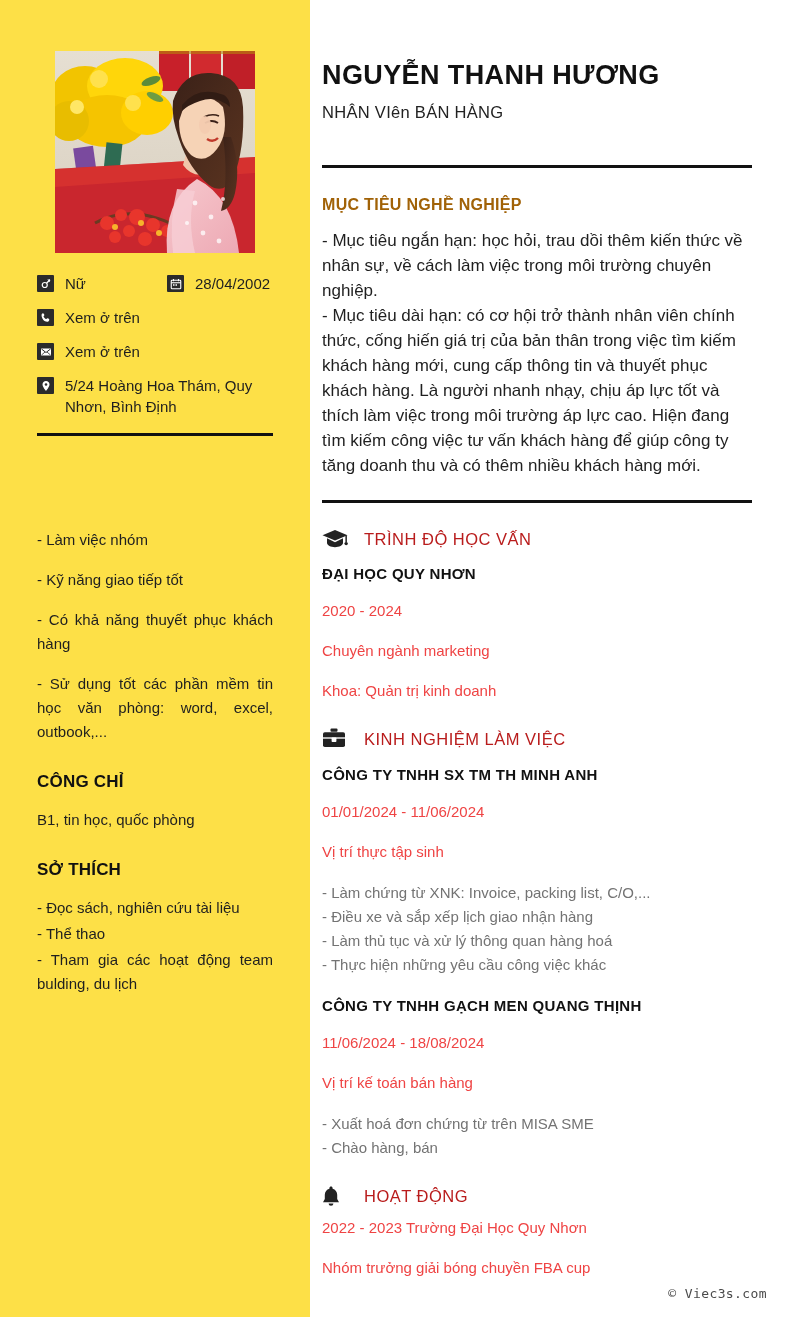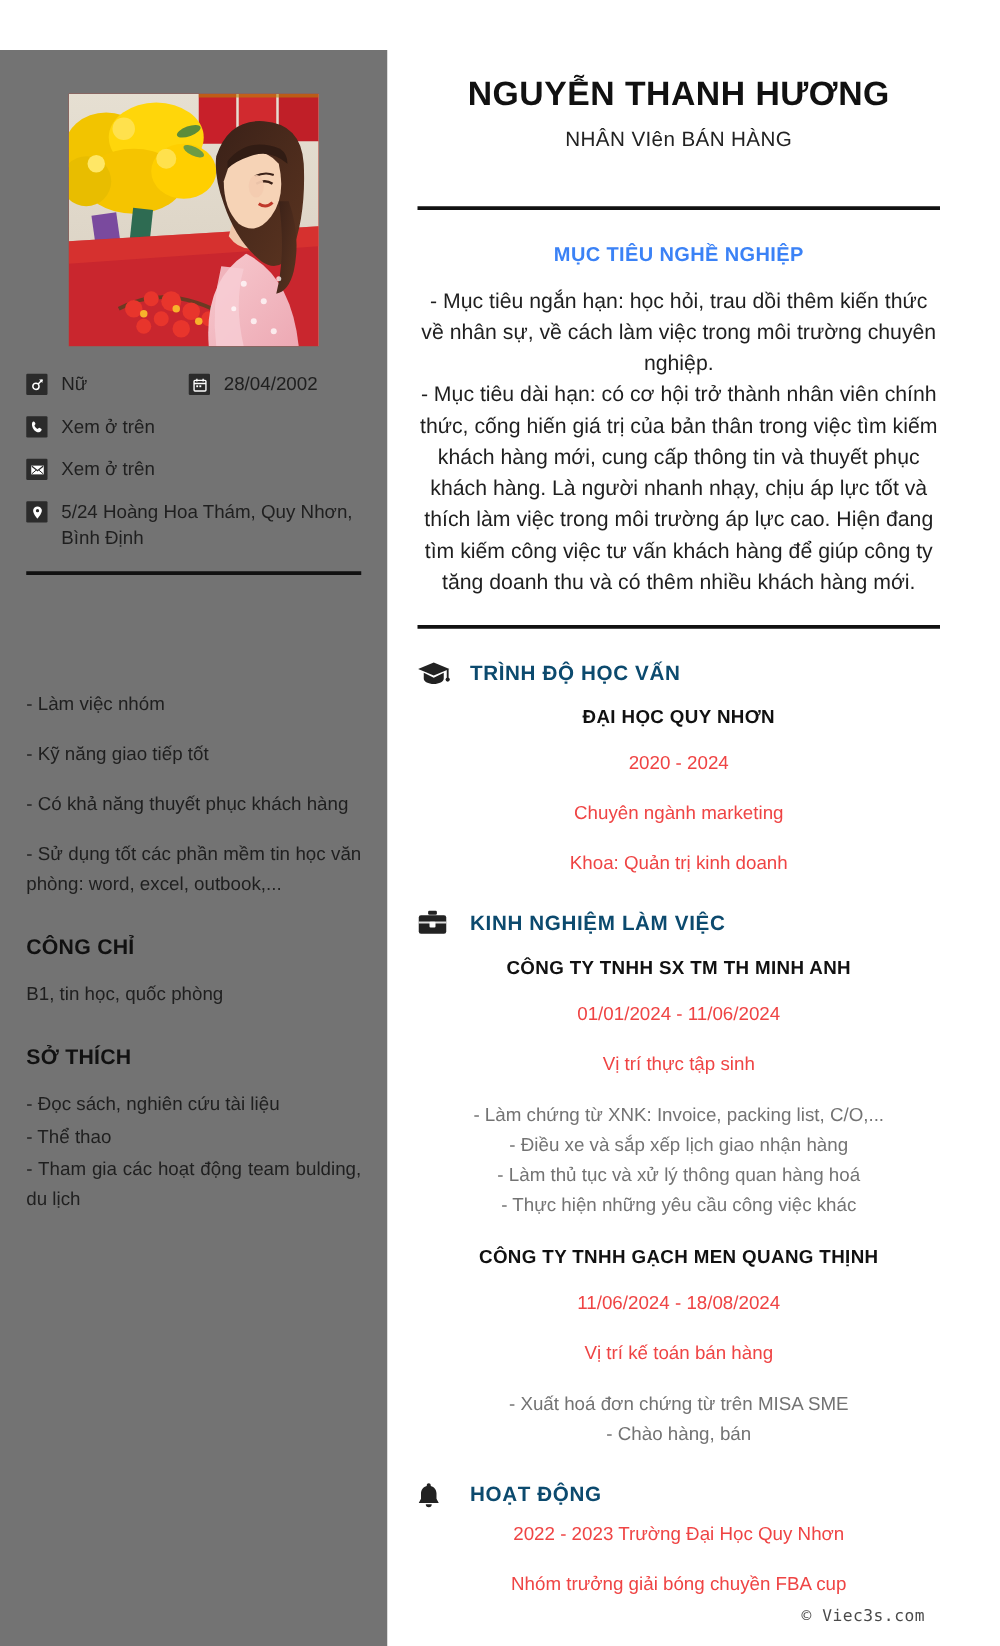--- a/index.html
+++ b/index.html
@@ -20,25 +20,24 @@
     height: 1317px;
     background: #ffffff;
     display: flex;
     align-items: stretch;
   }
 
   
   .sidebar {
     width: 310px;
     min-width: 310px;
-    background: #737373;
+    background: #fde047;
     box-sizing: border-box;
-    padding: 0;
+    padding: 16px;
     position: relative;
-    margin-top: 40px;
   }
   .photo-wrap {
     margin: 35px 0 0 0;
     display: flex;
     justify-content: center;
   }
   .photo {
     width: 200px;
     height: 202px;
     overflow: hidden;
@@ -106,24 +105,23 @@
     margin: 0 0 16px 0;
     text-align: justify;
   }
   .side-p.tight { margin-bottom: 0; }
   .side-p.compact { margin-bottom: 2px; }
 
   
   .main {
     flex: 1;
     box-sizing: border-box;
-    padding: 60px 48px 0 24px;
+    padding: 60px 48px 0 12px;
     background: #ffffff;
     position: relative;
-    text-align: center;
   }
   .name {
     font-size: 27px;
     font-weight: bold;
     letter-spacing: 0.4px;
     color: #111111;
     margin: 0 0 12px 0;
   }
   .job-title {
     font-size: 16.5px;
@@ -133,43 +131,43 @@
   }
   .main-divider {
     height: 3px;
     background: #111111;
     margin: 43px 0 0 0;
   }
   .sec-h {
     font-size: 16px;
     font-weight: bold;
     letter-spacing: 0.3px;
-    color: #3b82f6;
+    color: #a16207;
     margin: 28px 0 14px 0;
   }
   .sec-h-icon {
     display: flex;
     align-items: center;
     margin: 26px 0 16px 0;
   }
   .sec-h-icon .gicon {
     width: 30px;
     min-width: 30px;
     display: flex;
     align-items: center;
     justify-content: flex-start;
     margin-right: 12px;
     color: #222;
   }
   .sec-h-icon .gicon svg { display: block; fill: #222222; }
   .sec-h-icon .sec-h-label {
     font-size: 16.5px;
-    font-weight: bold;
+    font-weight: normal;
     letter-spacing: 0.5px;
-    color: #0c4a6e;
+    color: #b91c1c;
   }
   .body-p {
     font-size: 17px;
     line-height: 25px;
     color: #1f1f1f;
     margin: 0;
   }
   .entry-title {
     font-size: 15px;
     font-weight: bold;
@@ -187,21 +185,21 @@
     font-size: 15px;
     line-height: 24px;
     color: #737373;
     margin: 0;
   }
   .bullets div { margin: 0; }
   .gap-20 { height: 20px; }
 
   .footer {
     position: absolute;
-    right: 60px;
+    right: 33px;
     bottom: 16px;
     font-family: "DejaVu Sans Mono", "Liberation Mono", monospace;
     font-size: 13px;
     color: #4a4a4a;
     letter-spacing: 0.4px;
   }
 </style>
 </head>
 <body>
 

